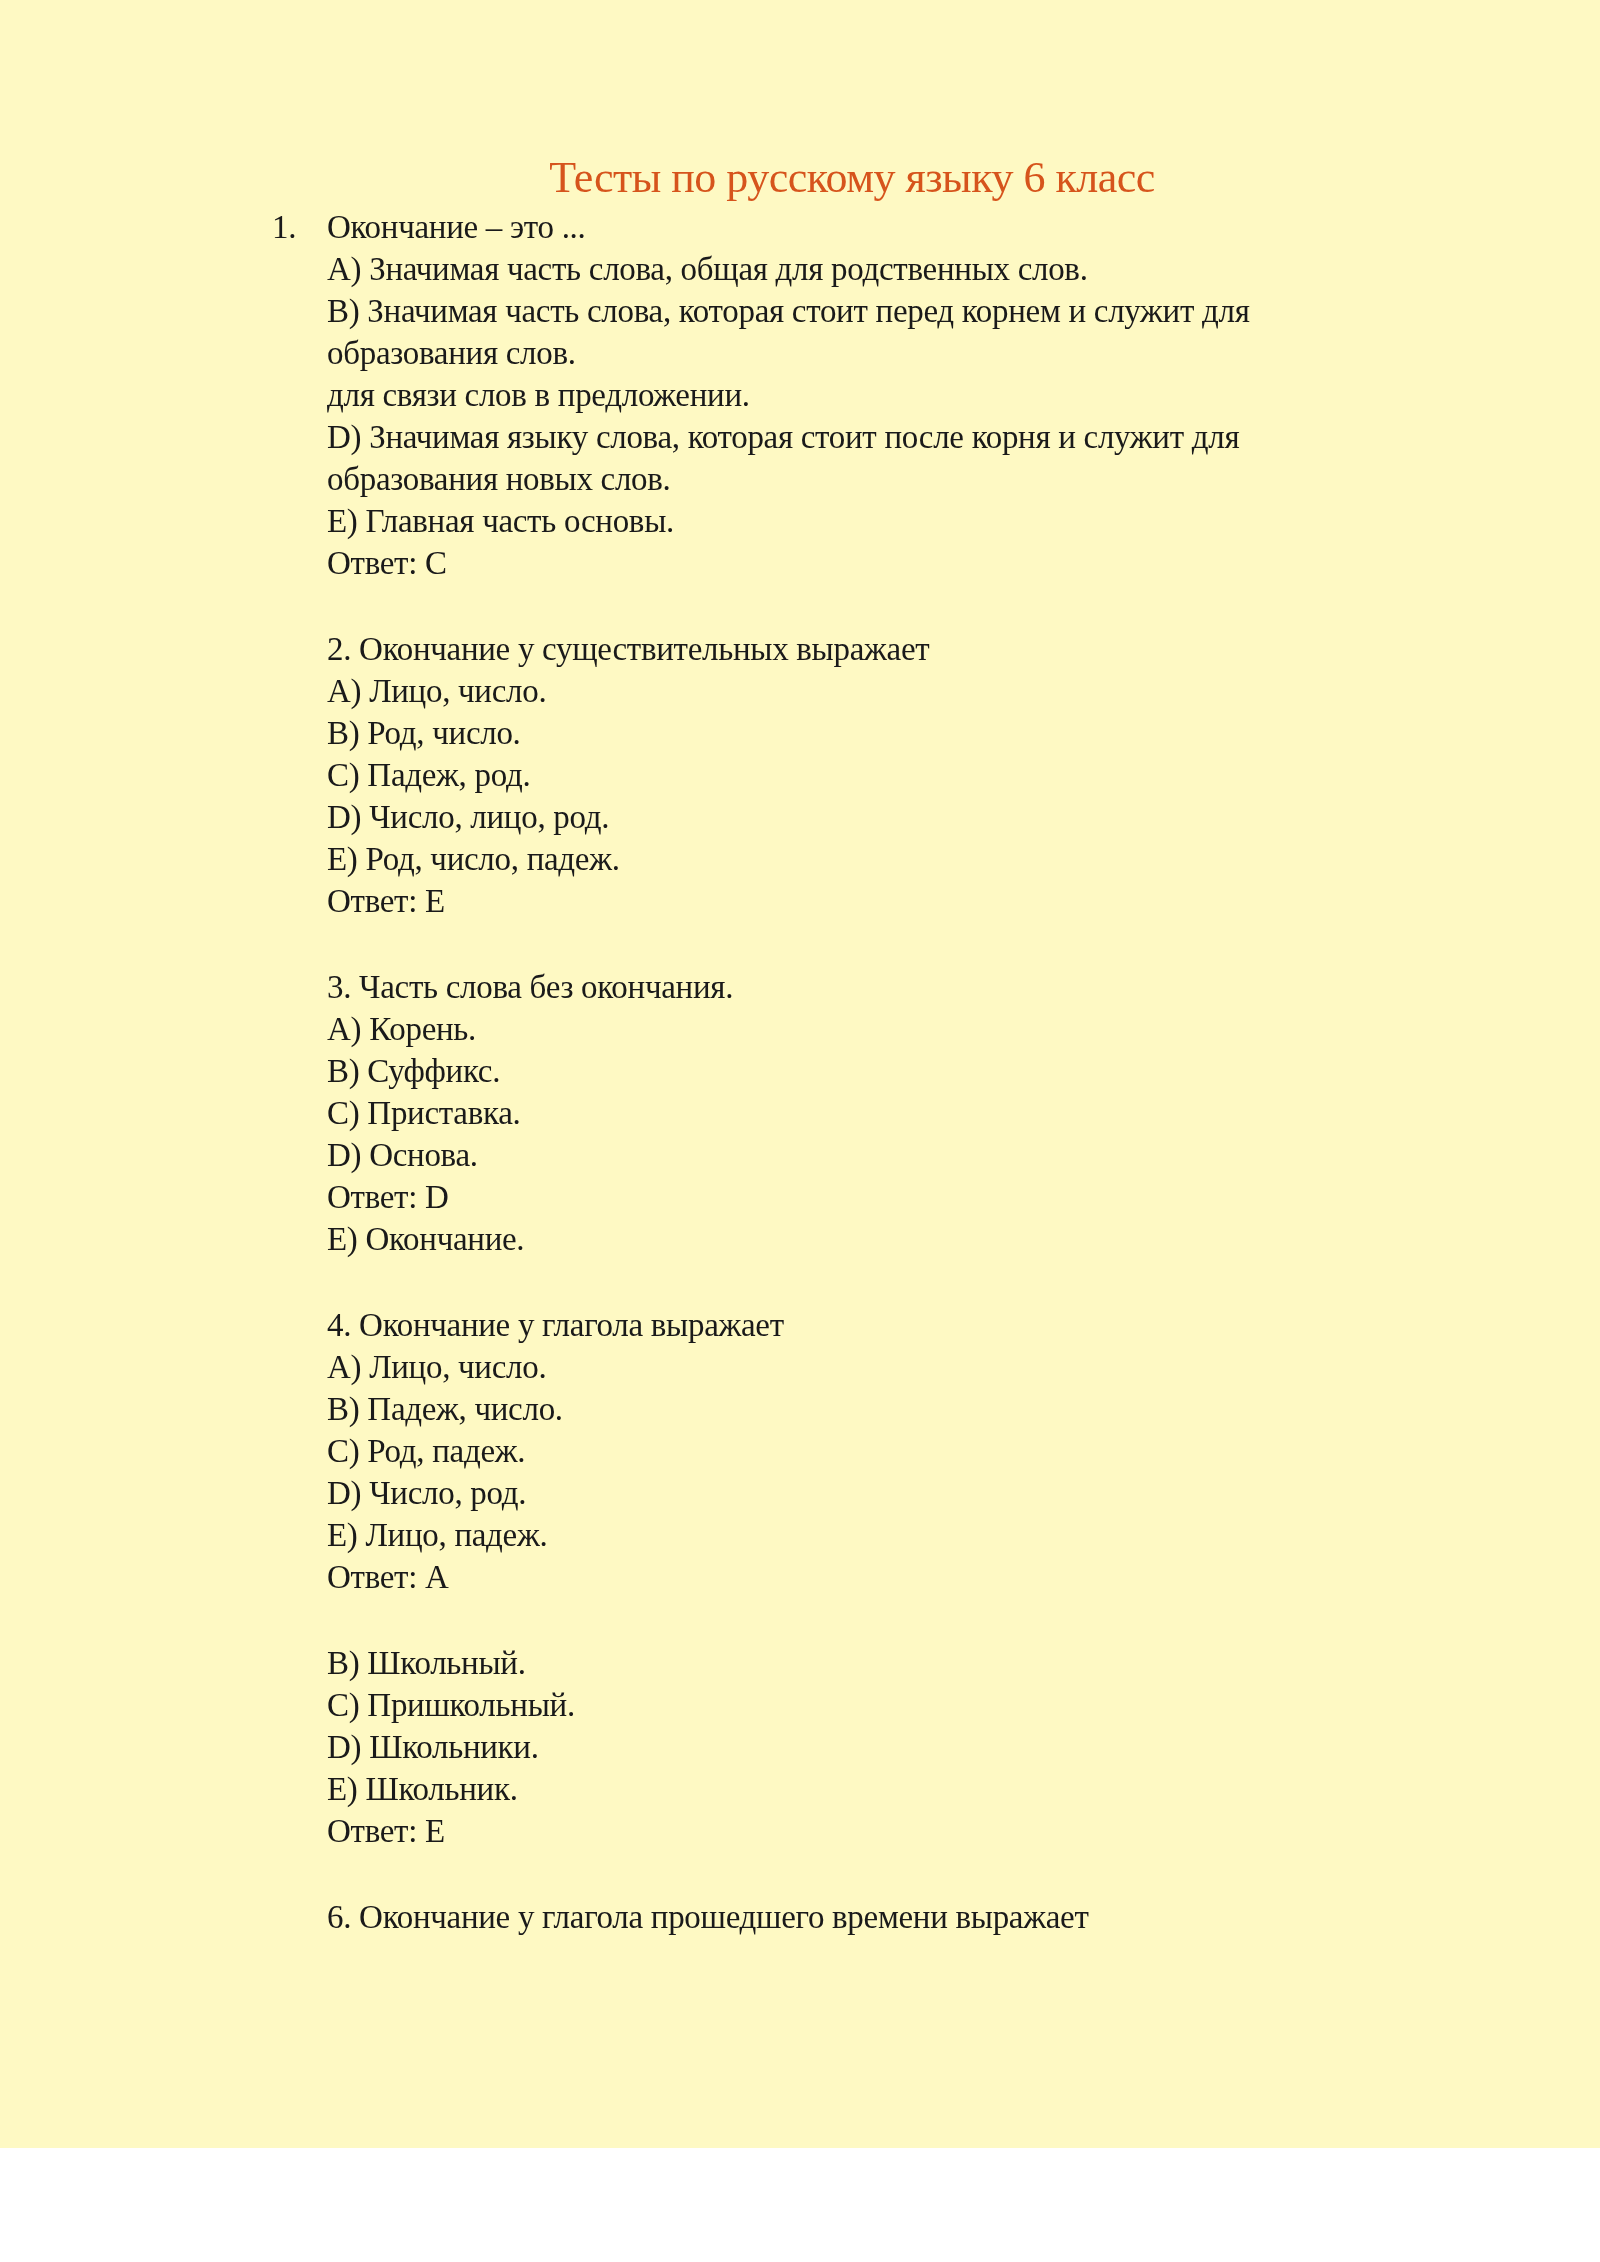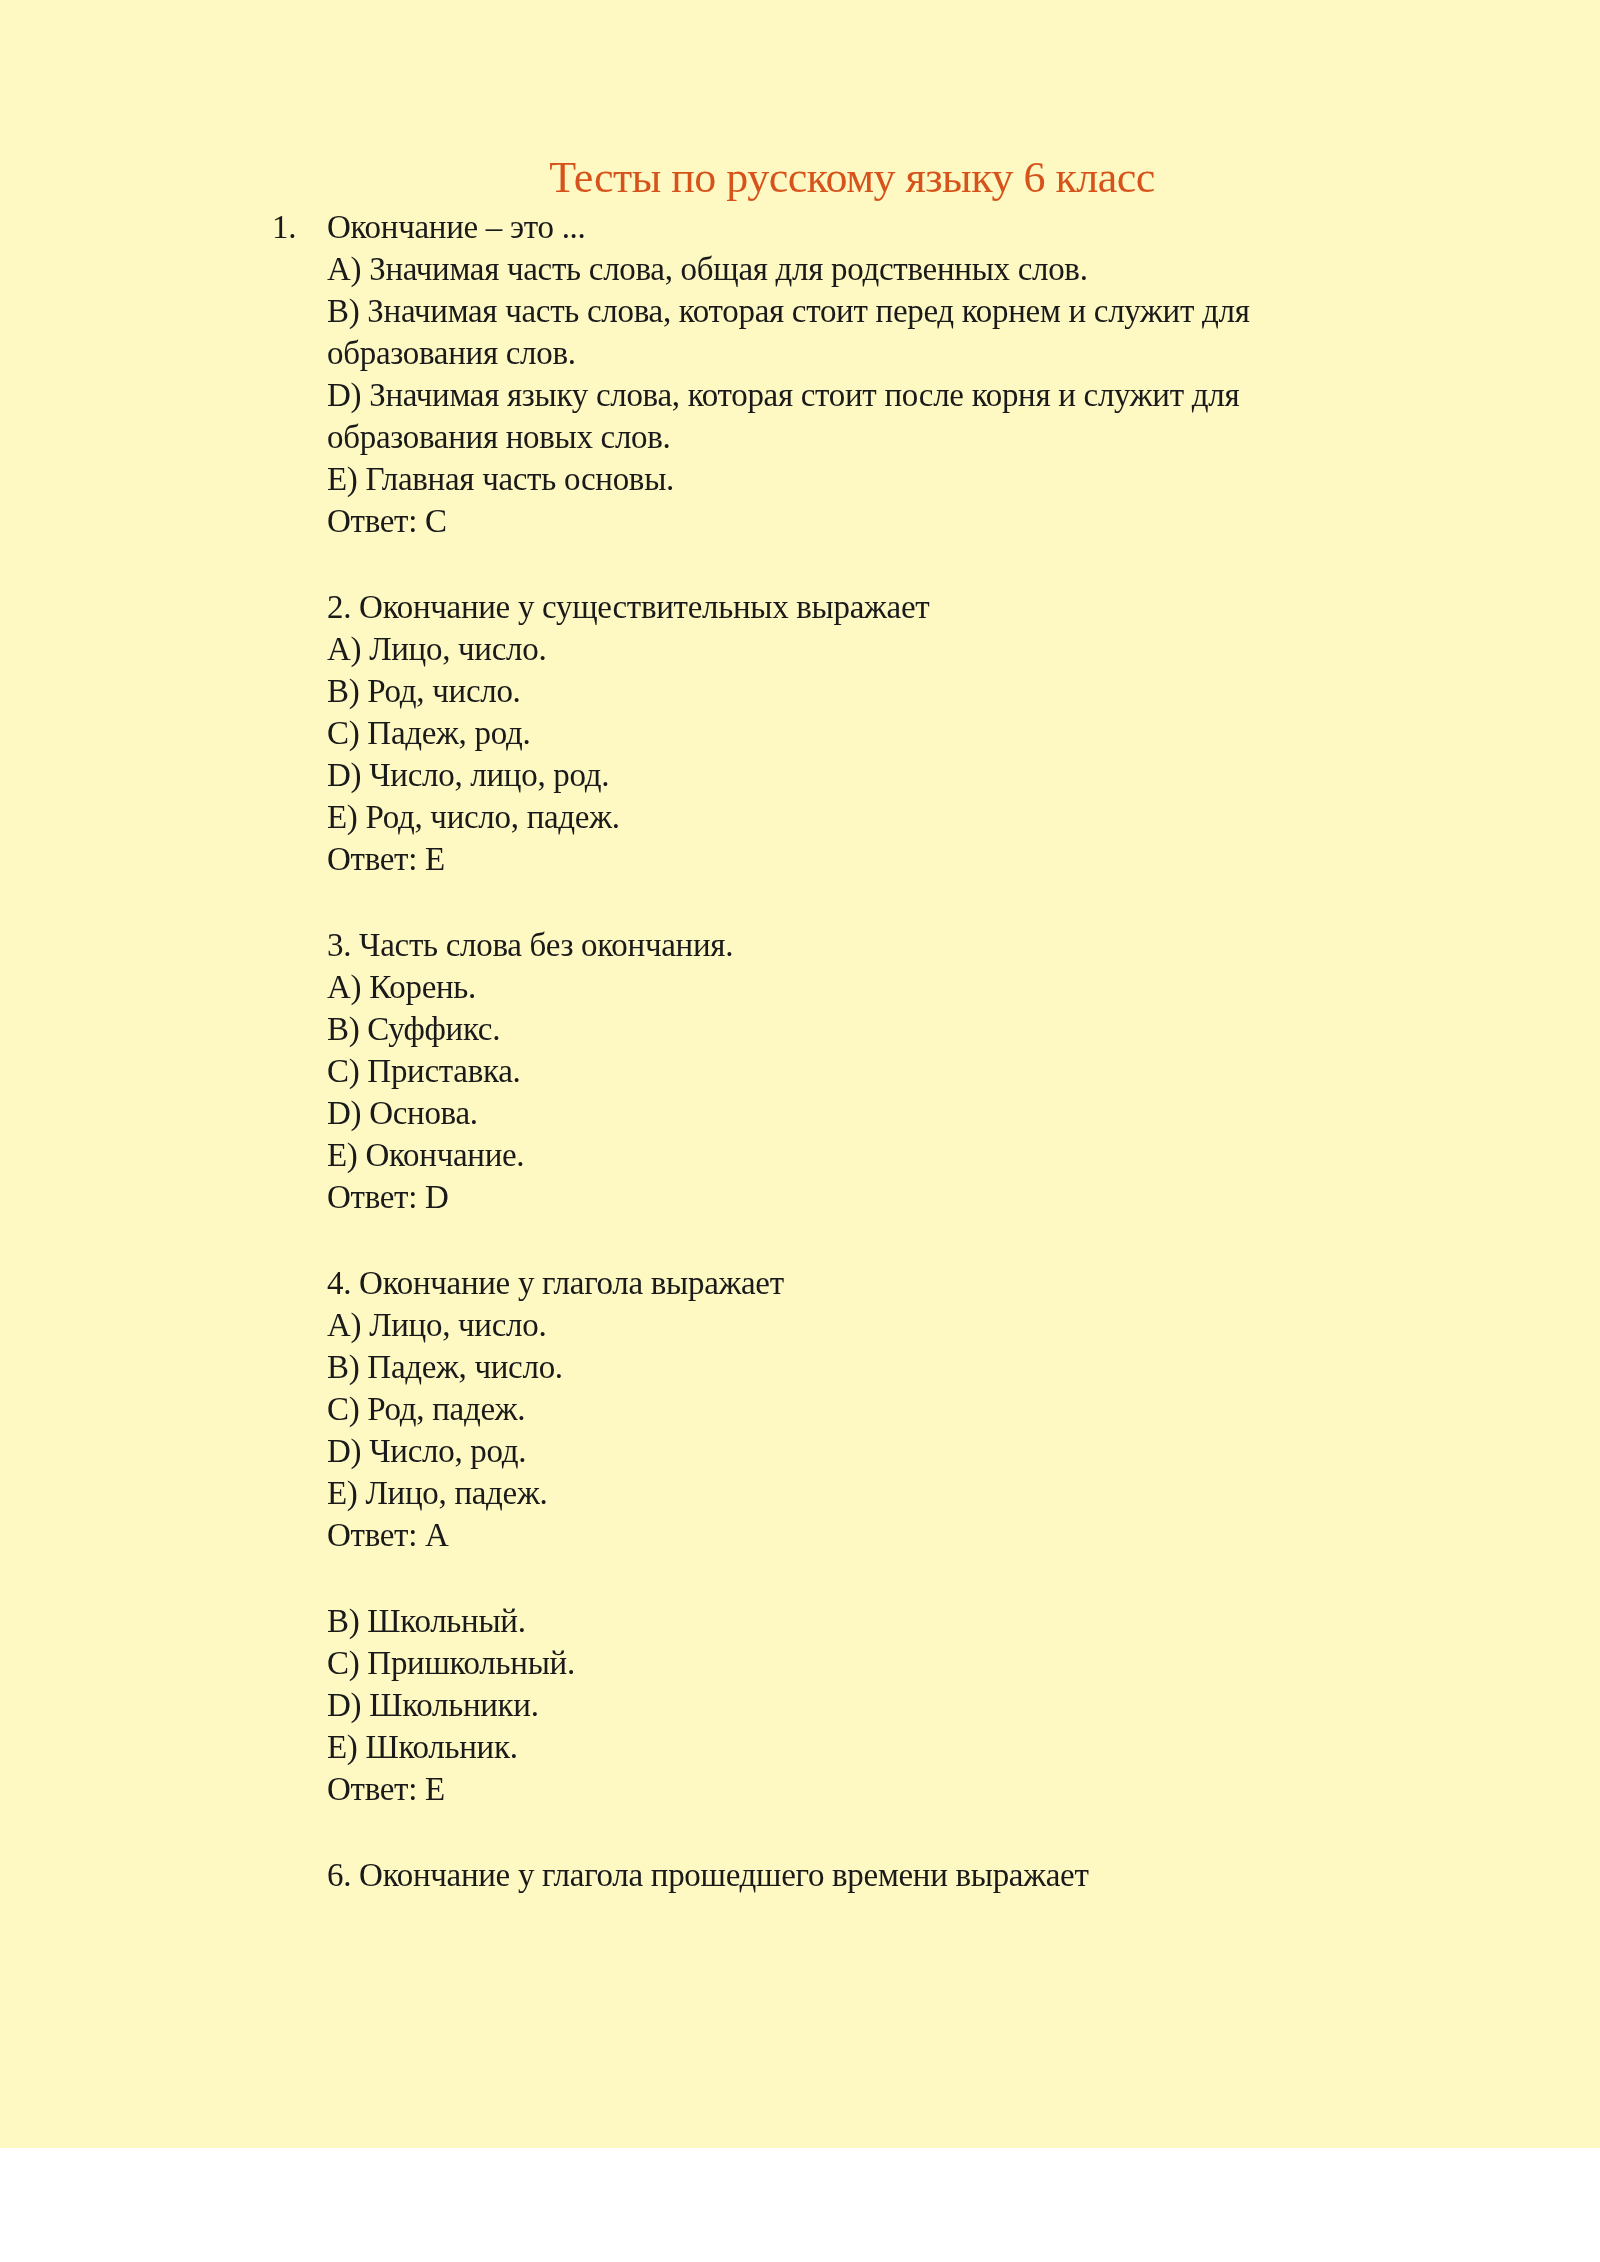--- a/index.html
+++ b/index.html
@@ -50,42 +50,43 @@
   <div class="title" style="color: rgb(214, 84, 28);">Тесты по русскому языку 6 класс</div>
   <div>
       <div class="qblock">
         <div class="line first">
           <span class="marker">1.</span>
           <span>Окончание – это ...</span>
         </div>
         <div class="line">A) Значимая часть слова, общая для родственных слов.</div>
         <div class="line">B) Значимая часть слова, которая стоит перед корнем и служит для</div>
         <div class="line">образования слов.</div>
+        <div class="line">для связи слов в предложении.</div>
         <div class="line">D) Значимая языку слова, которая стоит после корня и служит для</div>
         <div class="line">образования новых слов.</div>
         <div class="line">E) Главная часть основы.</div>
         <div class="line">Ответ: C</div>
       </div>
       <div class="qblock">
         <div class="line">2. Окончание у существительных выражает</div>
         <div class="line">A) Лицо, число.</div>
         <div class="line">B) Род, число.</div>
         <div class="line">C) Падеж, род.</div>
         <div class="line">D) Число, лицо, род.</div>
         <div class="line">E) Род, число, падеж.</div>
         <div class="line">Ответ: E</div>
       </div>
       <div class="qblock">
         <div class="line">3. Часть слова без окончания.</div>
         <div class="line">A) Корень.</div>
         <div class="line">B) Суффикс.</div>
         <div class="line">C) Приставка.</div>
         <div class="line">D) Основа.</div>
+        <div class="line">Ответ: D</div>
         <div class="line">E) Окончание.</div>
-        <div class="line">Ответ: D</div>
       </div>
       <div class="qblock">
         <div class="line">4. Окончание у глагола выражает</div>
         <div class="line">A) Лицо, число.</div>
         <div class="line">B) Падеж, число.</div>
         <div class="line">C) Род, падеж.</div>
         <div class="line">D) Число, род.</div>
         <div class="line">E) Лицо, падеж.</div>
         <div class="line">Ответ: A</div>
       </div>

